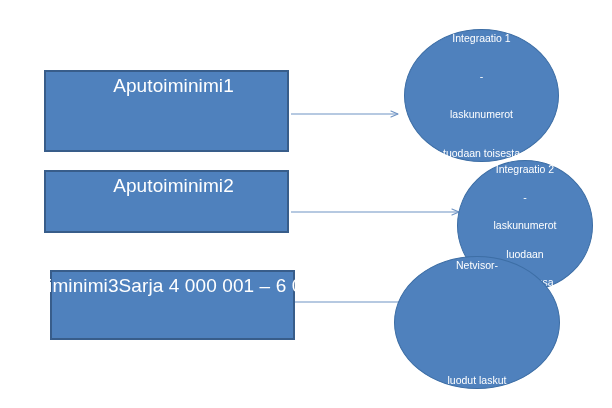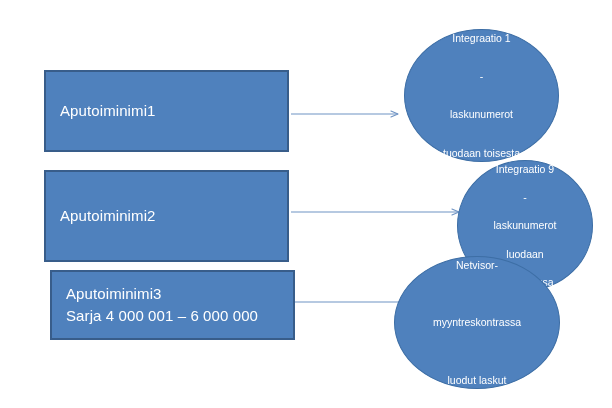--- a/index.html
+++ b/index.html
@@ -21,33 +21,32 @@
   }
 
   
   .proc-box {
     position: absolute;
     box-sizing: border-box;
     background: #4f81bd;
     border: 2px solid #385d8a;
     color: #ffffff;
     display: flex;
-    flex-direction: column;
     justify-content: center;
     padding-left: 14px;
-    font-size: 15px;
+    font-size: 19px;
     line-height: 1.45;
     letter-spacing: 0.1px;
   }
   .proc-box .line {
     white-space: nowrap;
   }
 
   #box1 { left: 44px; top: 70px;  width: 245px; height: 82px; }
-  #box2 { left: 44px; top: 170px; width: 245px; height: 92px; }
+  #box2 { left: 44px; top: 170px; width: 245px; height: 63px; }
   #box3 { left: 50px; top: 270px; width: 245px; height: 70px; }
 
   
   .circle {
     position: absolute;
     box-sizing: border-box;
     background: #4f81bd;
     border: 1px solid #3d6ea5;
     border-radius: 50%;
     color: #ffffff;
@@ -107,26 +106,25 @@
   </div>
 
   <div id="circle1" class="circle">
     <div class="line">Integraatio 1</div>
     <div class="line">-</div>
     <div class="line">laskunumerot</div>
     <div class="line">tuodaan toisesta</div>
   </div>
 
   <div id="circle2" class="circle">
-    <div class="line">Integraatio 9</div>
+    <div class="line">Integraatio 2</div>
     <div class="line">-</div>
     <div class="line">laskunumerot</div>
     <div class="line">luodaan</div>
     <div class="line">Netvisorissa</div>
   </div>
 
   <div id="circle3" class="circle">
     <div class="line">Netvisor-</div>
-    <div class="line">myyntreskontrassa</div>
     <div class="line">luodut laskut</div>
   </div>
 
 </div>
 
 </body></html>

